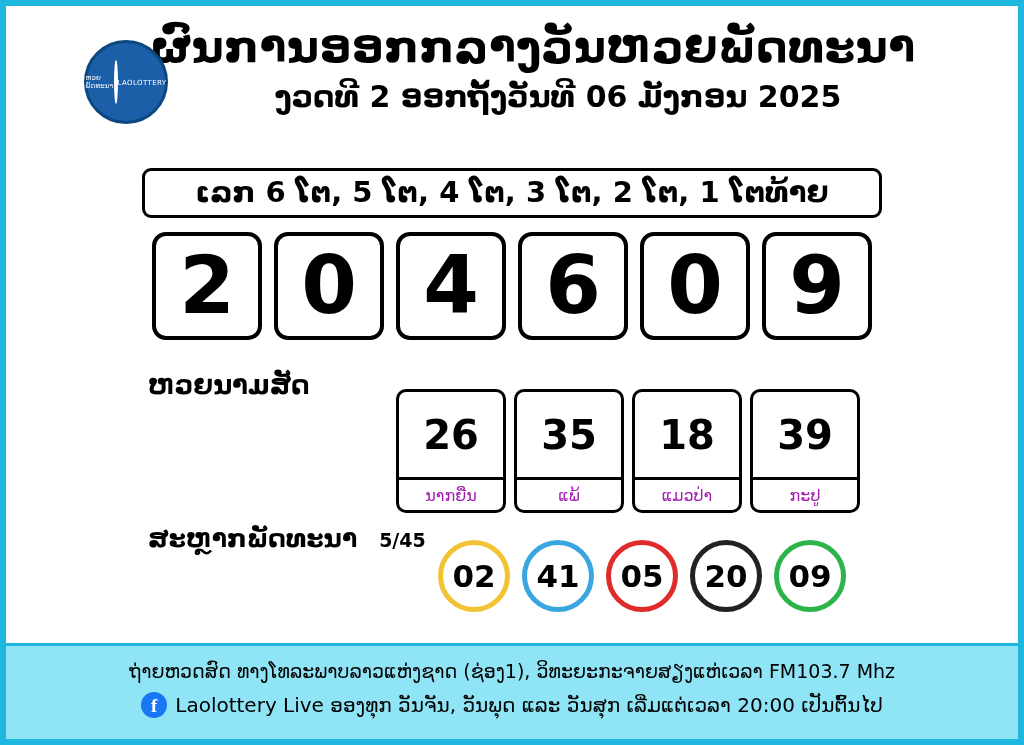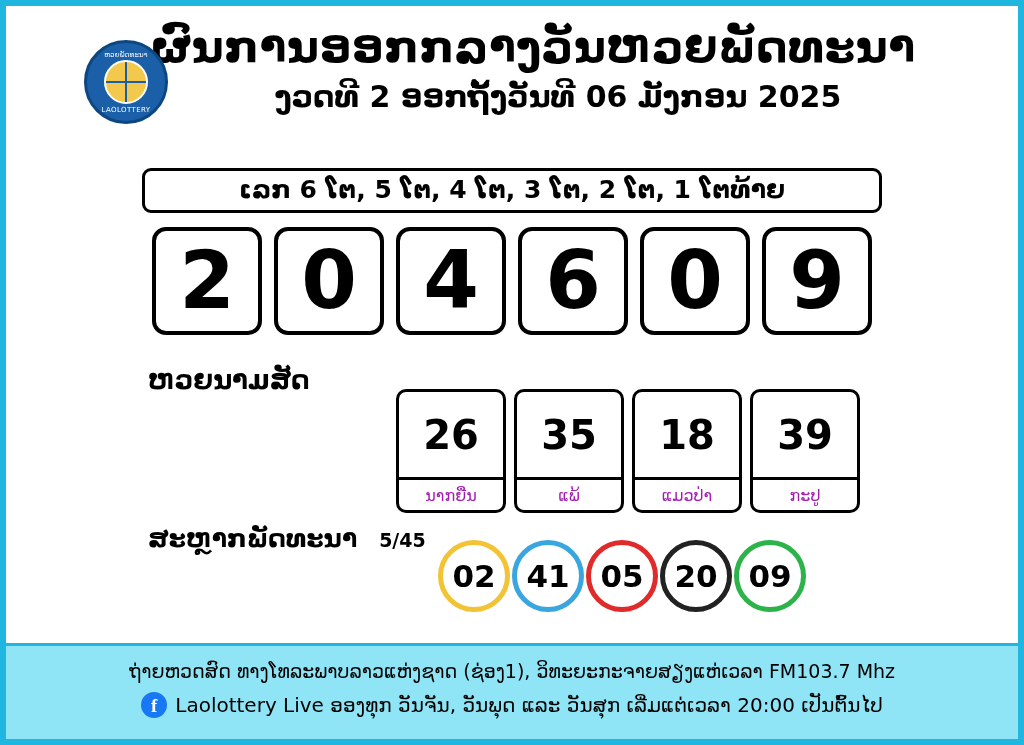--- a/index.html
+++ b/index.html
@@ -27,21 +27,21 @@
   .logo {
     position: absolute;
     left: 78px;
     top: 34px;
     width: 84px;
     height: 84px;
     border-radius: 50%;
     background: #1b5fa8;
     border: 3px solid #0d4780;
     display: flex;
-    flex-direction: column;
+    flex-direction: row;
     align-items: center;
     justify-content: center;
     color: #ffffff;
   }
   .logo .logo-top {
     font-size: 7px;
     letter-spacing: .2px;
     margin-bottom: 1px;
   }
   .logo .globe {
@@ -96,21 +96,21 @@
     color: #000000;
   }
 
   
   .headline-bar {
     margin: 6px auto 0;
     width: 740px;
     border: 3px solid #000000;
     border-radius: 9px;
     text-align: center;
-    font-size: 25px;
+    font-size: 29px;
     font-weight: bold;
     padding: 4px 0 6px;
     background: #ffffff;
   }
 
   
   .digits {
     display: flex;
     justify-content: center;
     gap: 12px;
@@ -190,21 +190,21 @@
   .lotto-label .frac {
     font-weight: bold;
     font-size: 19px;
     margin-left: 22px;
   }
   .balls {
     position: absolute;
     left: 432px;
     top: 534px;
     display: flex;
-    gap: 2px;
+    gap: 12px;
   }
   .ball {
     width: 72px;
     height: 72px;
     border-radius: 50%;
     border: 5px solid #000000;
     background: #ffffff;
     display: flex;
     align-items: center;
     justify-content: center;

